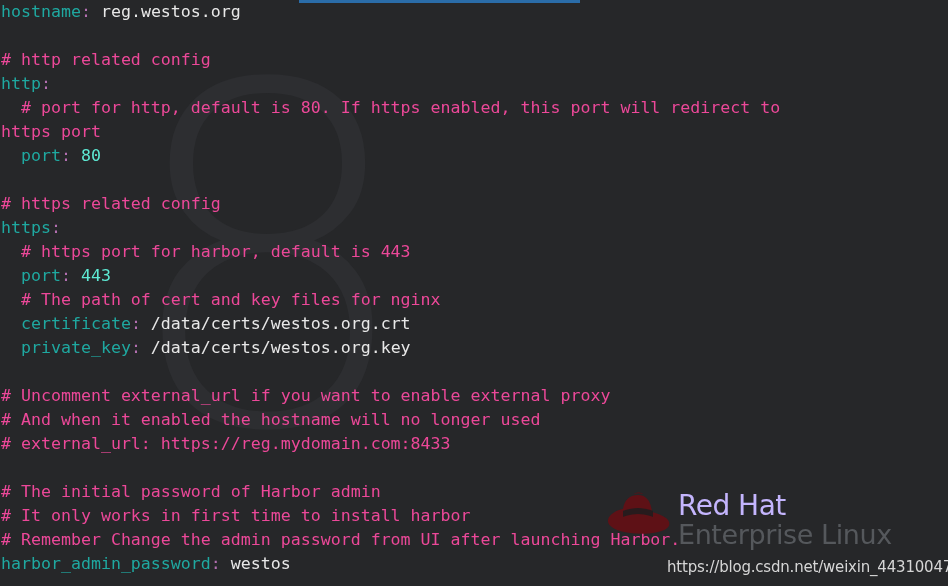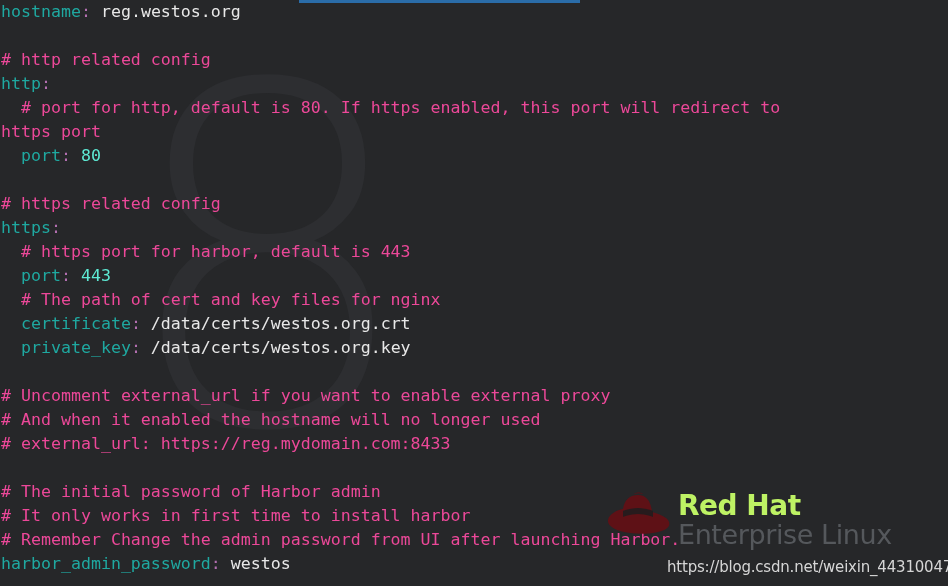--- a/index.html
+++ b/index.html
@@ -86,22 +86,22 @@
     margin-top: 6px;
     margin-right: 4px;
     flex: none;
   }
   #rhel-words {
     font-family: "DejaVu Sans", "Liberation Sans", sans-serif;
     margin-top: 8px;
   }
   #rhel-words .l1 {
     font-size: 28px;
-    font-weight: bold;
-    color: #bef264;
+    font-weight: normal;
+    color: #c4b5fd;
     line-height: 28px;
     letter-spacing: -0.5px;
   }
   #rhel-words .l2 {
     font-size: 27px;
     font-weight: normal;
     color: #55585c;
     line-height: 30px;
     letter-spacing: -0.4px;
   }

